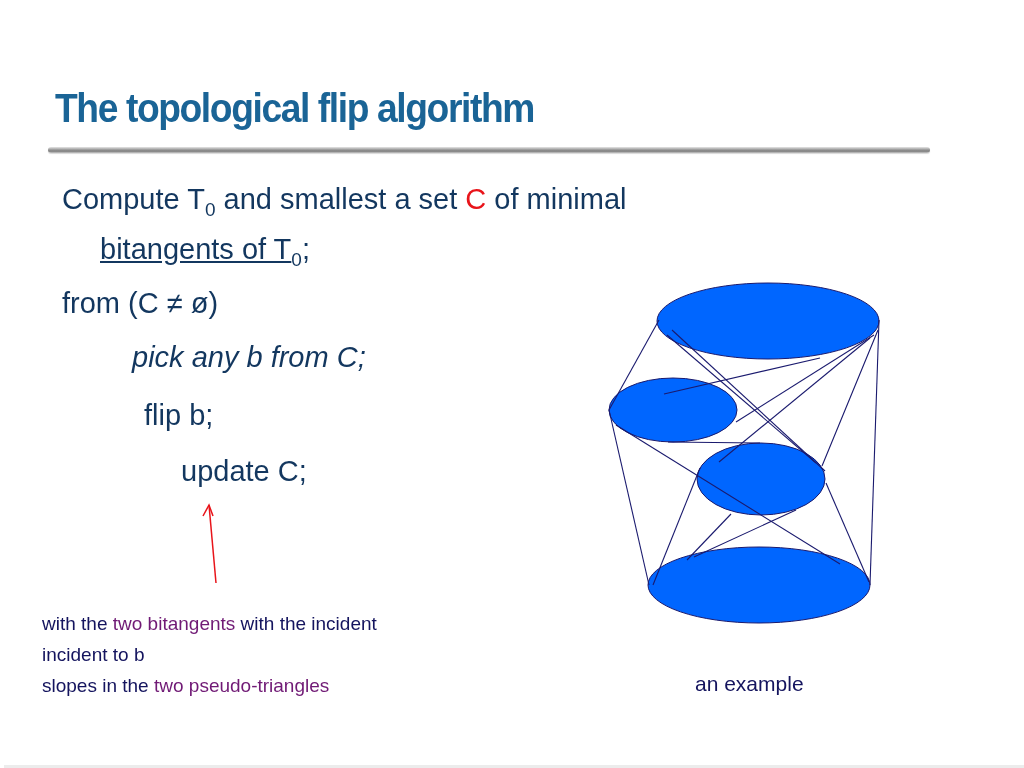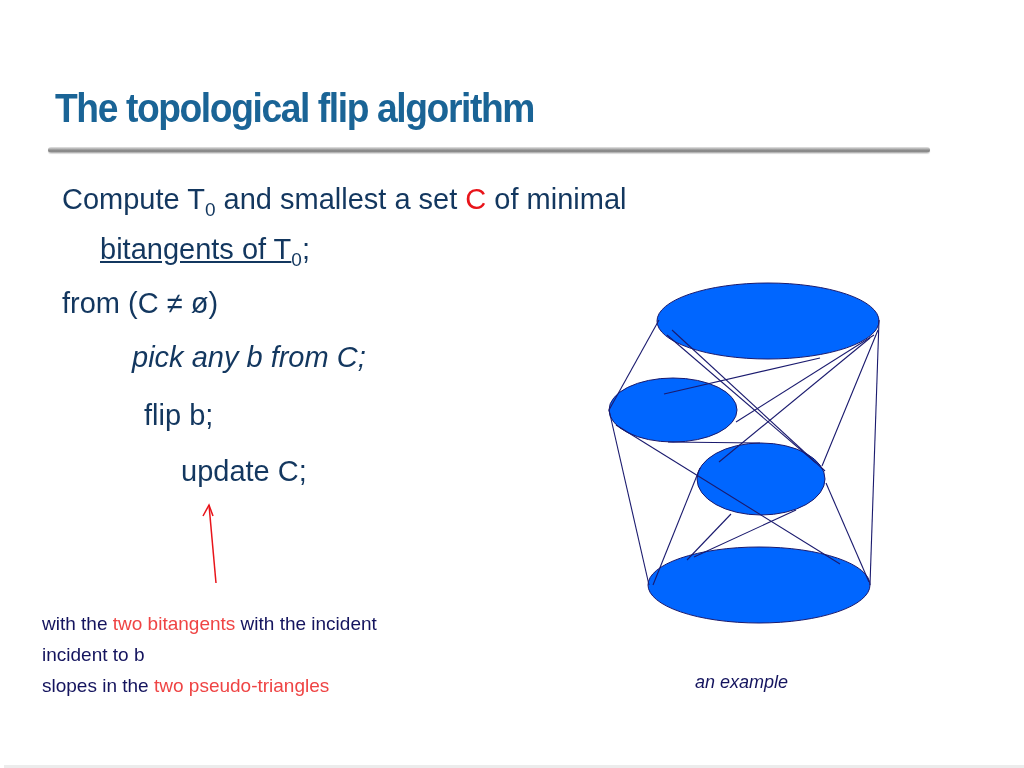--- a/index.html
+++ b/index.html
@@ -27,25 +27,25 @@
     font-size: 29px; color: #13375f; line-height: 54px;
   }
   .line { position: absolute; white-space: nowrap; }
   .red { color: #e8141a; }
   sub { font-size: 19px; vertical-align: -7px; line-height: 0; }
   .note {
     position: absolute; left: 42px; top: 608px;
     font-family: "Liberation Sans", sans-serif;
     font-size: 19px; color: #14145e; line-height: 31px;
   }
-  .note .red { color: #ef4444; }
+  .note .red { color: #701a75; }
   .caption {
     position: absolute; left: 695px; top: 672px;
     font-family: "Liberation Sans", sans-serif;
-    font-size: 18px; color: #14145e; font-style: italic;
+    font-size: 21px; color: #14145e;
   }
   .bottom-rule {
     position: absolute; left: 4px; bottom: 0; width: 1020px; height: 3px;
     background: #ececec;
   }
   svg.overlay { position: absolute; left: 0; top: 0; }
 </style>
 </head>
 <body>
 

